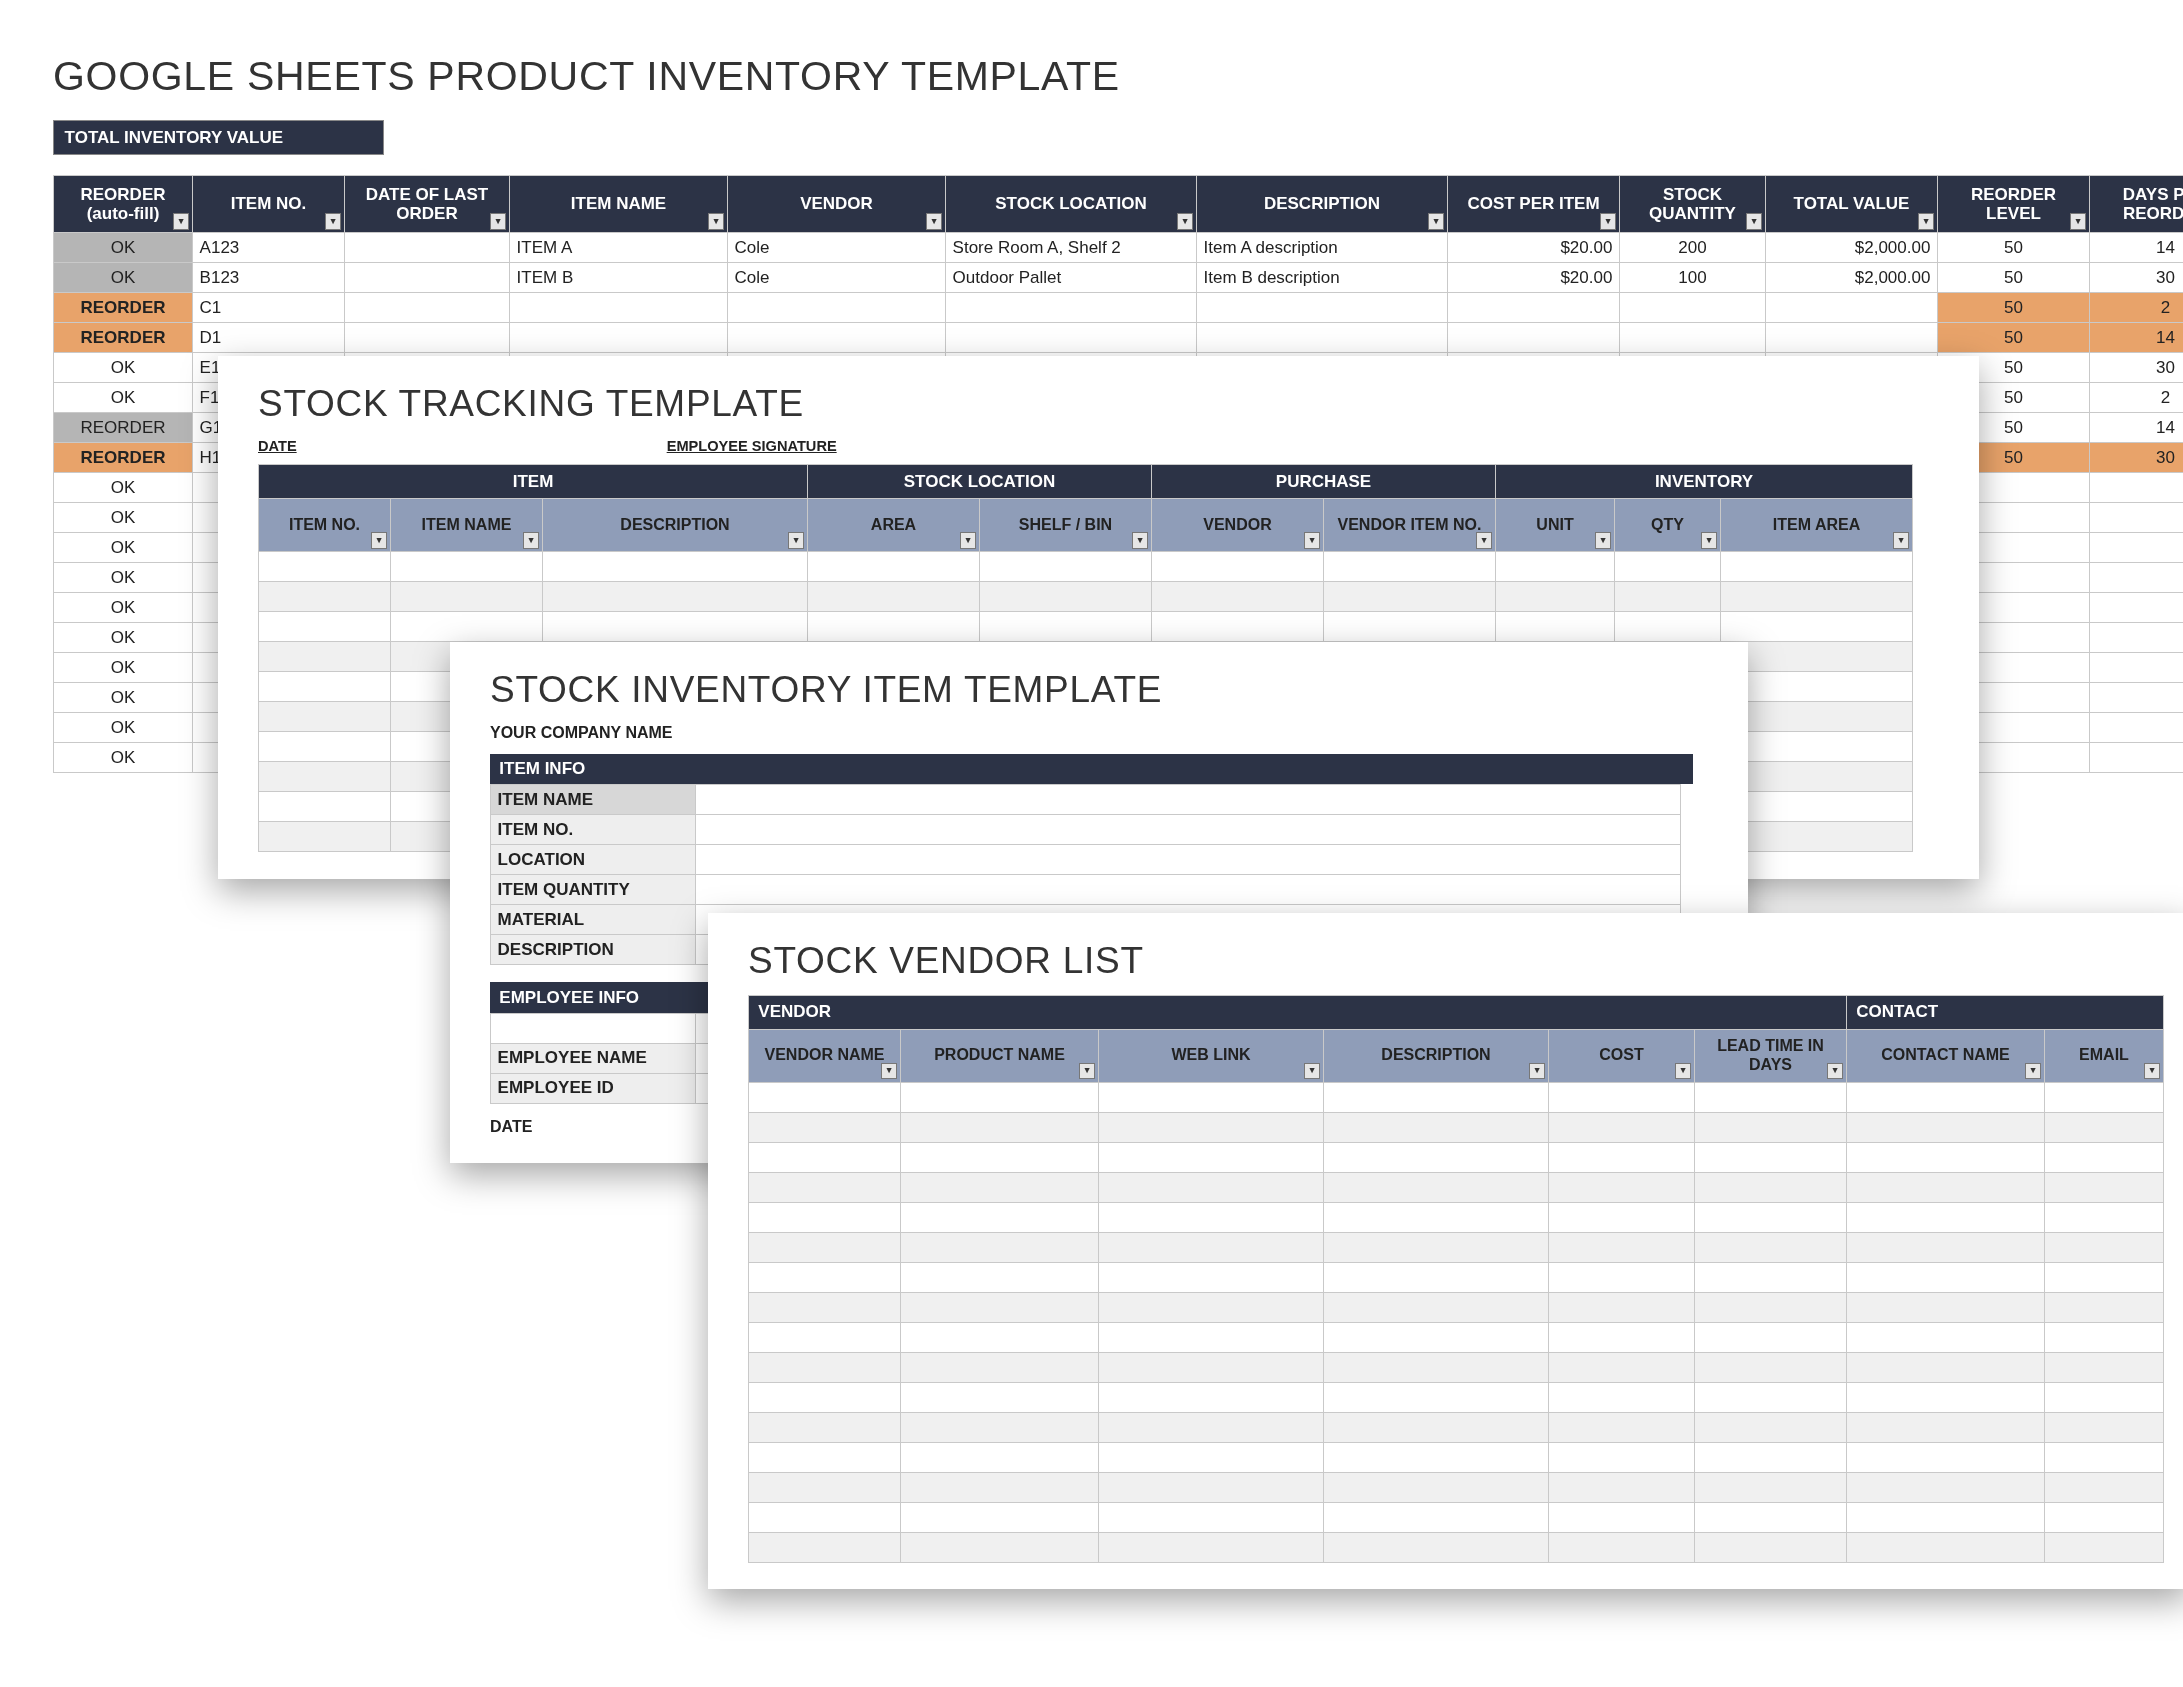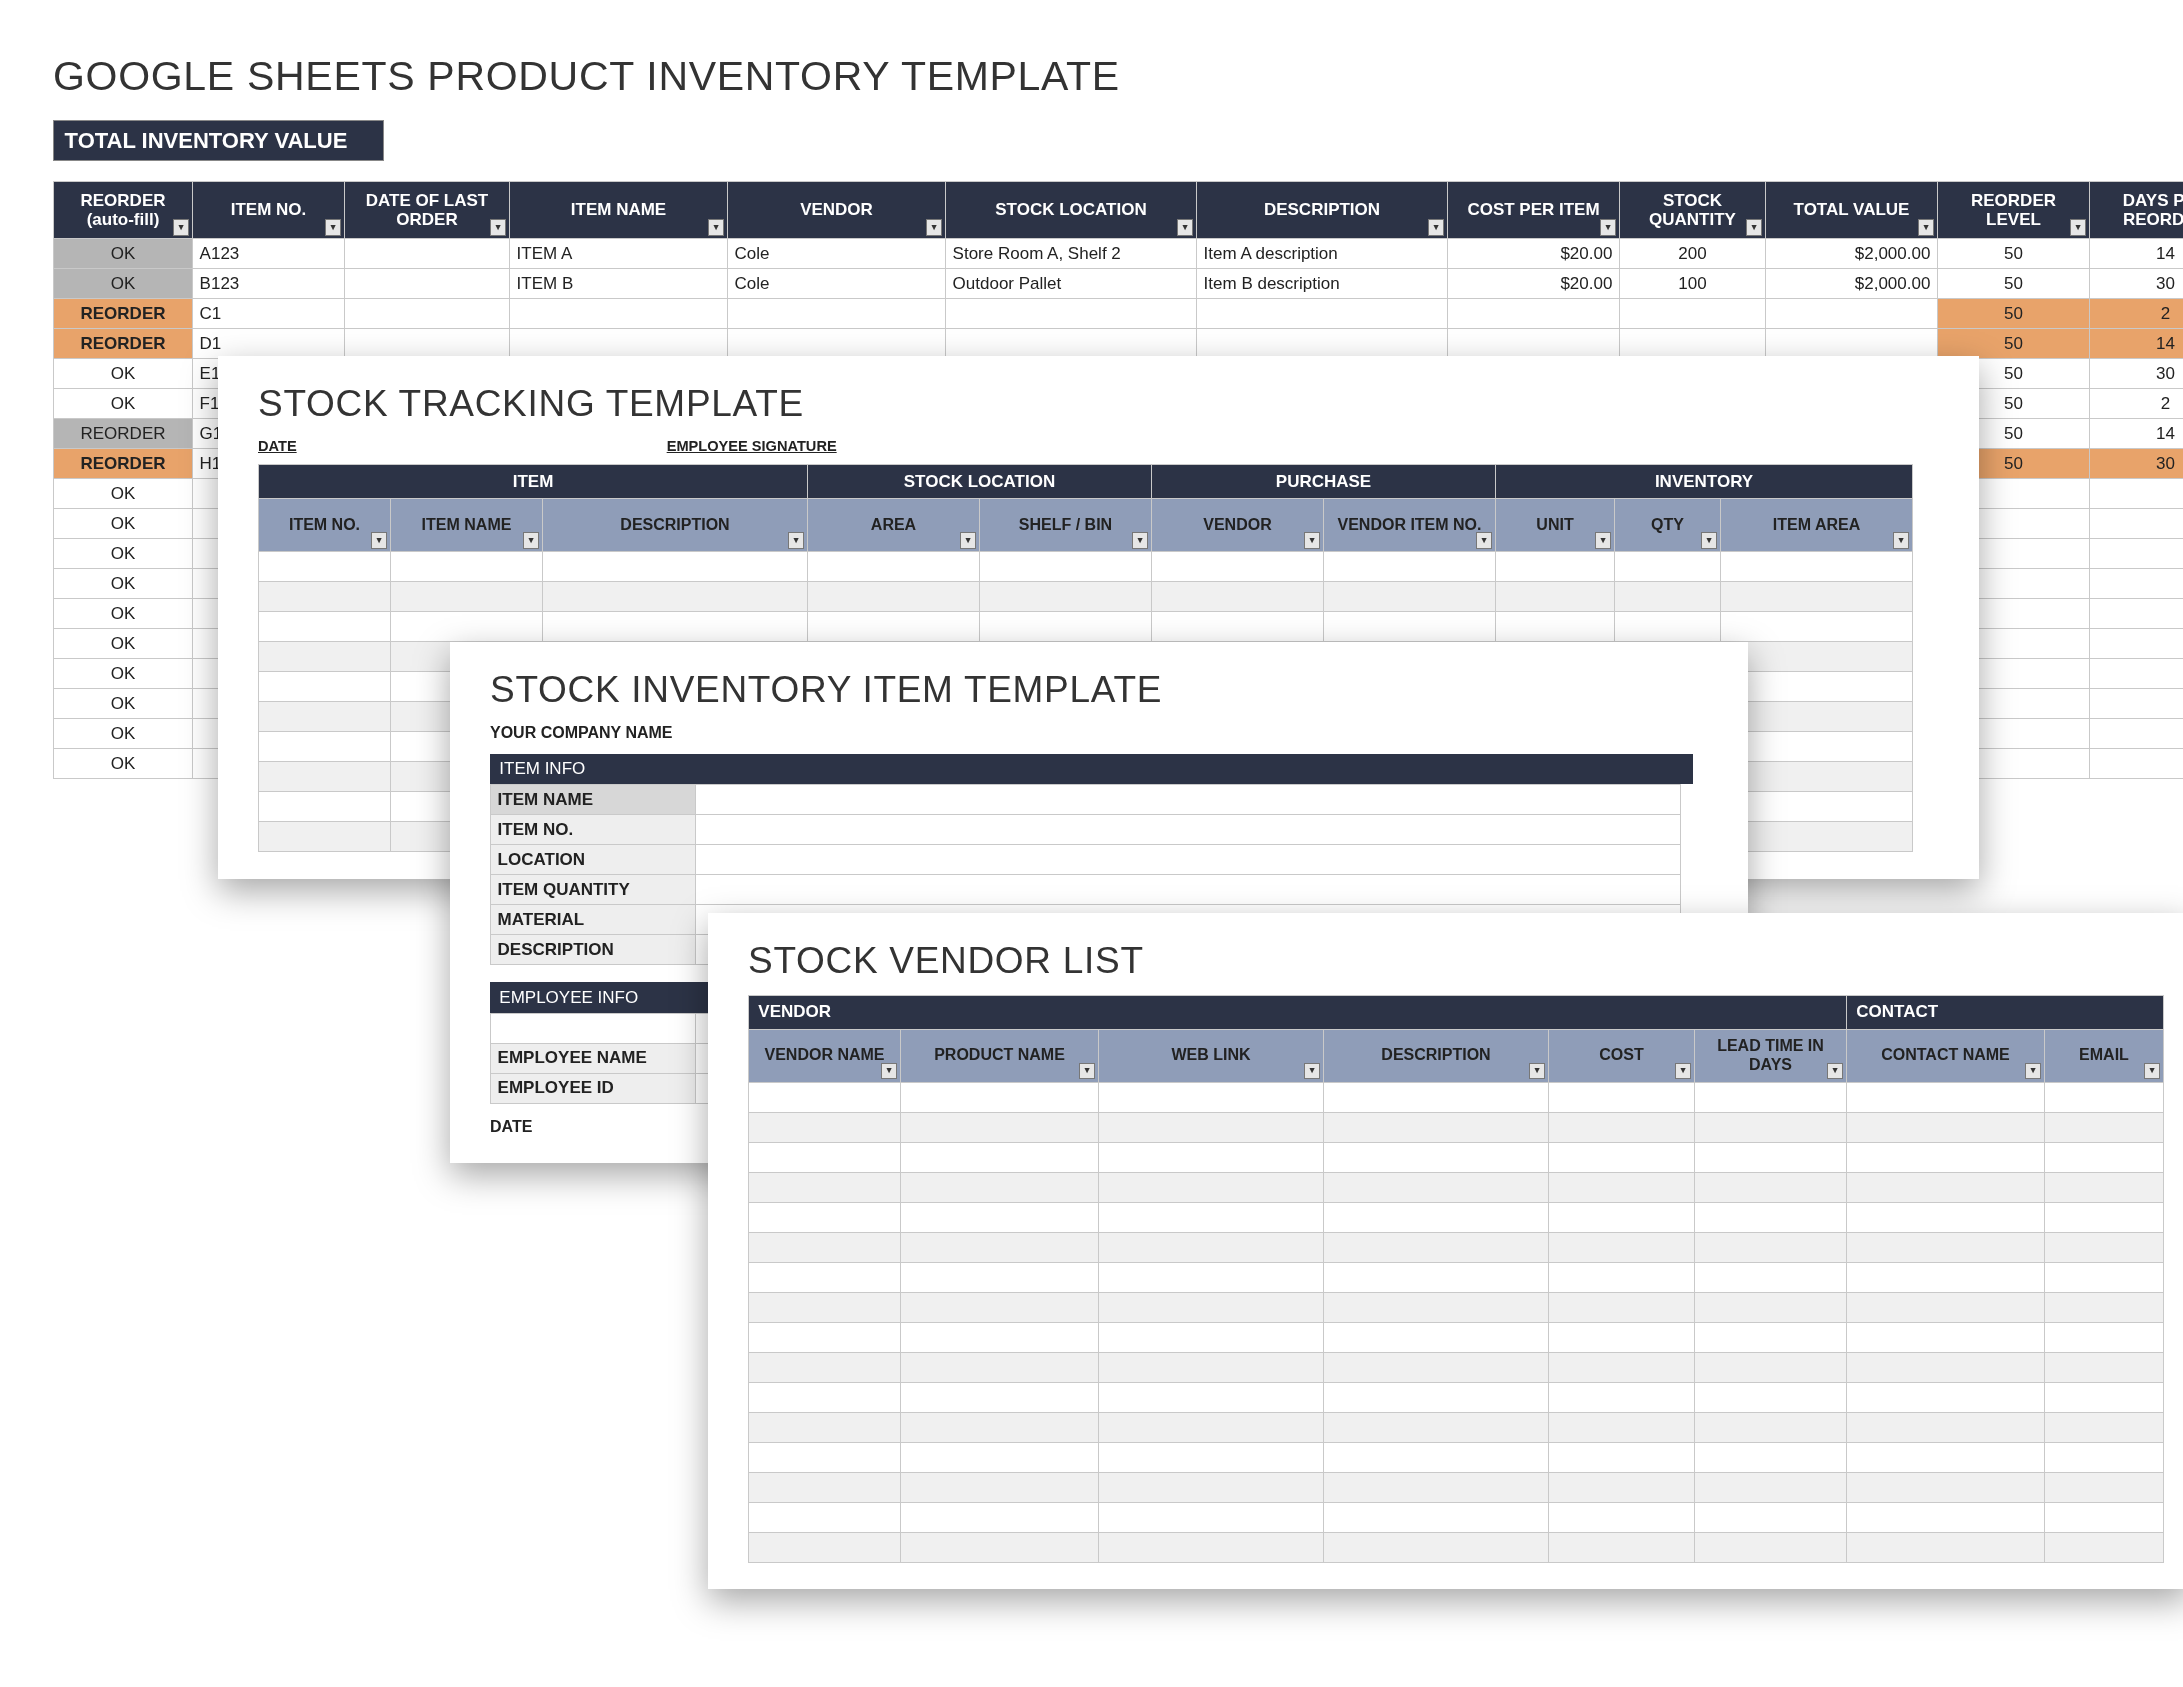--- a/index.html
+++ b/index.html
@@ -1,39 +1,39 @@
 <!DOCTYPE html>
 <html style="font-size:10.6px"><head>
 <meta charset="utf-8">
 <style>
   html,body{margin:0;padding:0;background:#fff;font-family:"Helvetica Neue",Arial,sans-serif;color:#222;}
   .stage{position:relative;width:2183px;height:1687px;overflow:hidden;}
   .title-main{font-size:41px;font-weight:300;letter-spacing:0.7px;color:#333;}
-  .hdr-bar{background:#2c3346;color:#fff;font-size:22px;font-weight:700;padding:6.6px 10.6px;border:0.7px solid #888;}
+  .hdr-bar{background:#2c3346;color:#fff;font-size:17px;font-weight:700;padding:6.6px 10.6px;border:0.7px solid #888;}
   .val-box{border:0.7px solid #888;padding:6.6px 10.6px;font-size:18.5px;}
   .note{font-style:italic;font-size:17px;padding:6.6px 10.6px;}
   table{border-collapse:collapse;table-layout:fixed;}
   th,td{border:0.7px solid #c9c9c9;font-size:17px;padding:4px 6.6px;box-sizing:border-box;height:30px;vertical-align:middle;}
   th{background:#2c3346;color:#fff;font-weight:700;text-align:center;line-height:1.15;position:relative;height:57px;}
   th .dd{position:absolute;right:2.6px;bottom:2.6px;width:14.6px;height:14.6px;background:#e6e6e6;border:0.7px solid #777;display:flex;align-items:center;justify-content:center;font-size:9.3px;color:#333;}
   .subth{background:#8f9db8;color:#222;font-weight:700;text-align:center;position:relative;height:53px;font-size:16px;}
   .subth .dd{position:absolute;right:2.6px;bottom:2.6px;width:14.6px;height:14.6px;background:#e6e6e6;border:0.7px solid #777;display:flex;align-items:center;justify-content:center;font-size:9.3px;}
   .groupth{background:#2c3346;color:#fff;font-weight:700;text-align:center;height:34px;font-size:17px;}
   .r-ok{background:#fff;text-align:center;}
   .r-sel{background:#b5b5b5;text-align:center;}
   .r-re{background:#e8a36a;text-align:center;font-weight:700;}
   .txt-l{text-align:left;}
   .txt-r{text-align:right;}
   .txt-c{text-align:center;}
   .stripe tr:nth-child(even) td{background:#f0f0f0;}
   .stripe tr:nth-child(odd) td{background:#ffffff;}
   .panel{position:absolute;background:#fff;box-shadow:0 12px 33px rgba(0,0,0,0.35);padding:26.5px 26.5px 26.5px 40px;}
   .panel h2{font-size:37px;font-weight:300;letter-spacing:0.7px;margin:0 0 13.2px 0;color:#333;}
   .lbl-row td.lab{background:#e2e2e2;font-weight:700;}
-  .section-band{background:#2c3346;color:#fff;font-weight:400;font-size:17px;padding:5.3px 9.3px;}
+  .section-band{background:#2c3346;color:#fff;font-weight:700;font-size:17px;padding:5.3px 9.3px;}
   .small-lbl{font-size:14.6px;font-weight:700;text-decoration:underline;}
 </style>
 </head>
 <body>
 
 <div class="stage">
 
   <div style="position:absolute;left:53px;top:53px;width:2104px;">
     <div class="title-main">GOOGLE SHEETS PRODUCT INVENTORY TEMPLATE</div>
 

